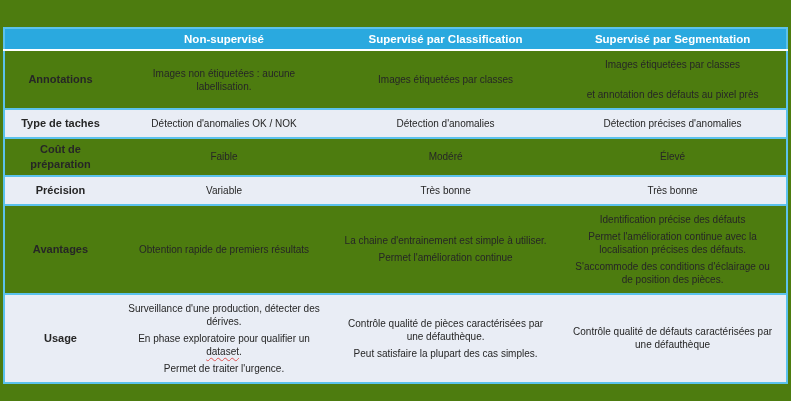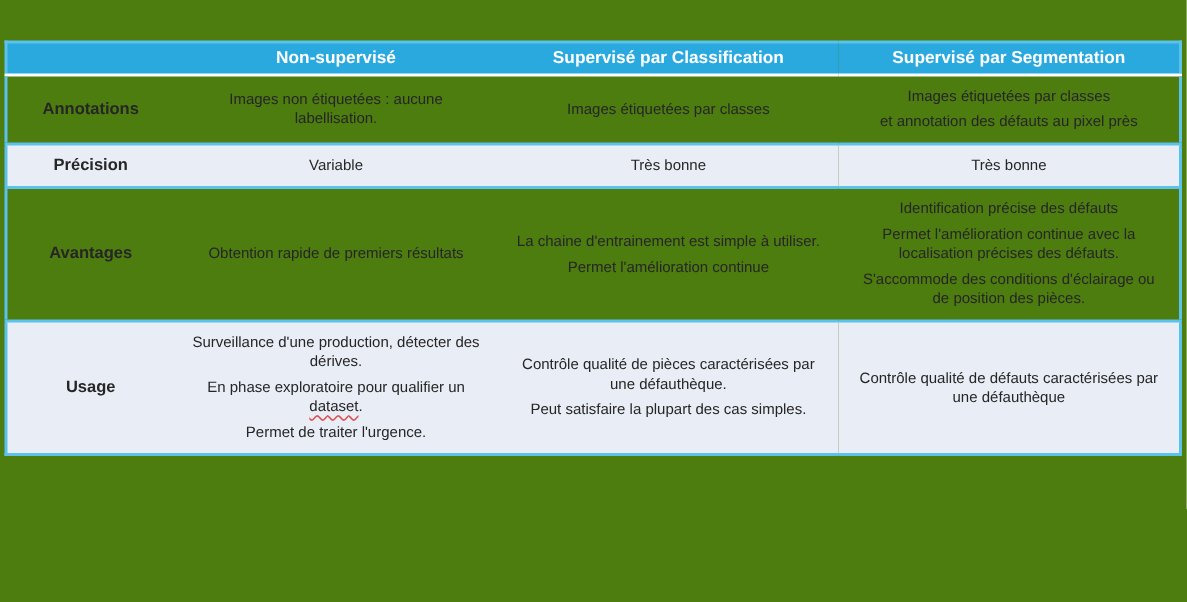--- a/index.html
+++ b/index.html
@@ -78,25 +78,49 @@
       <tr class="r1">
         <th class="rowlabel">Annotations</th>
         <td>
             <p>Images non étiquetées : aucune labellisation.</p>
           </td>
         <td>
             <p>Images étiquetées par classes</p>
           </td>
         <td>
           <p style="margin-bottom:0;">Images étiquetées par classes</p>
-          <p style="margin-top:4px;">et annotation des défauts au pixel près</p>
+          <p style="margin-top:17px;">et annotation des défauts au pixel près</p>
         </td>
       </tr>
 
+      <tr class="alt r2">
+        <th class="rowlabel">Type de taches</th>
+        <td>
+            <p>Détection d'anomalies OK / NOK</p>
+          </td>
+        <td>
+            <p>Détection d'anomalies</p>
+          </td>
+        <td>
+            <p>Détection précises d'anomalies</p>
+          </td>
+      </tr>
 
+      <tr class="r3">
+        <th class="rowlabel">Coût de préparation</th>
+        <td>
+            <p>Faible</p>
+          </td>
+        <td>
+            <p>Modéré</p>
+          </td>
+        <td>
+            <p>Élevé</p>
+          </td>
+      </tr>
 
       <tr class="alt r4">
         <th class="rowlabel">Précision</th>
         <td>
             <p>Variable</p>
           </td>
         <td>
             <p>Très bonne</p>
           </td>
         <td>

